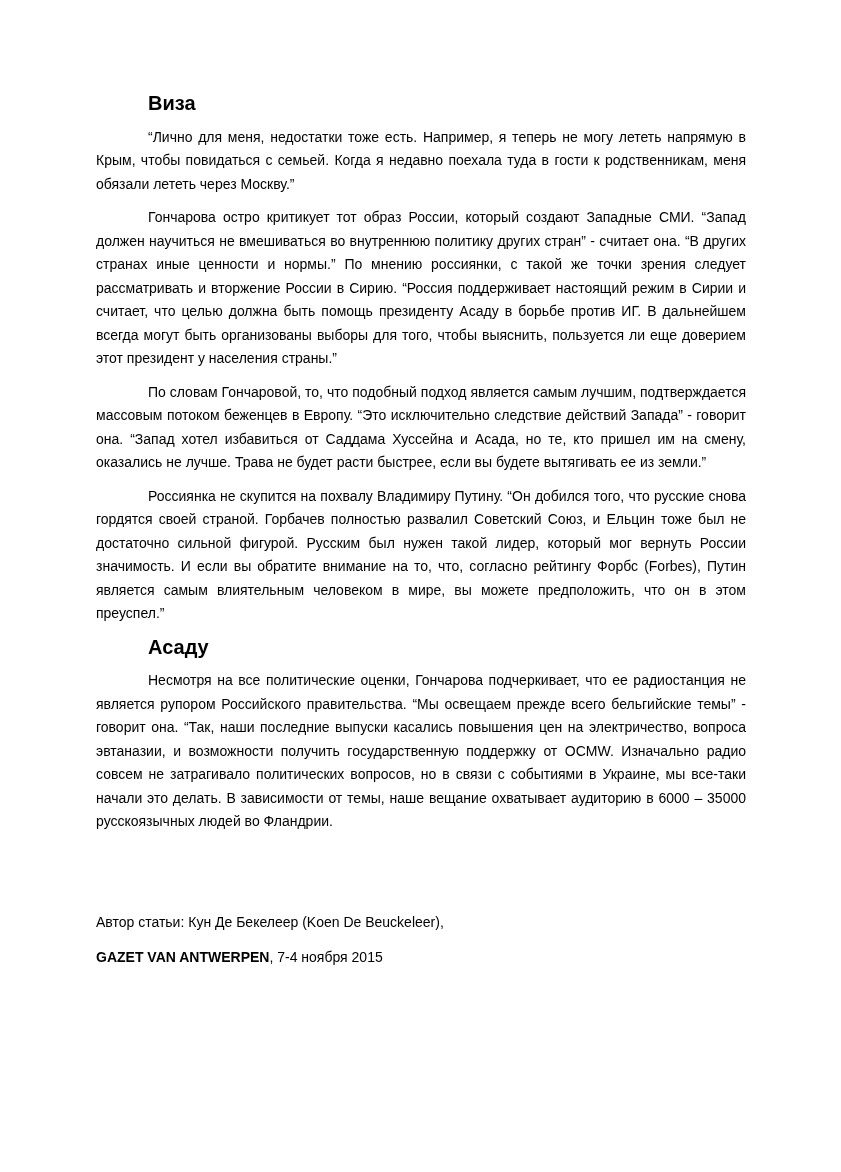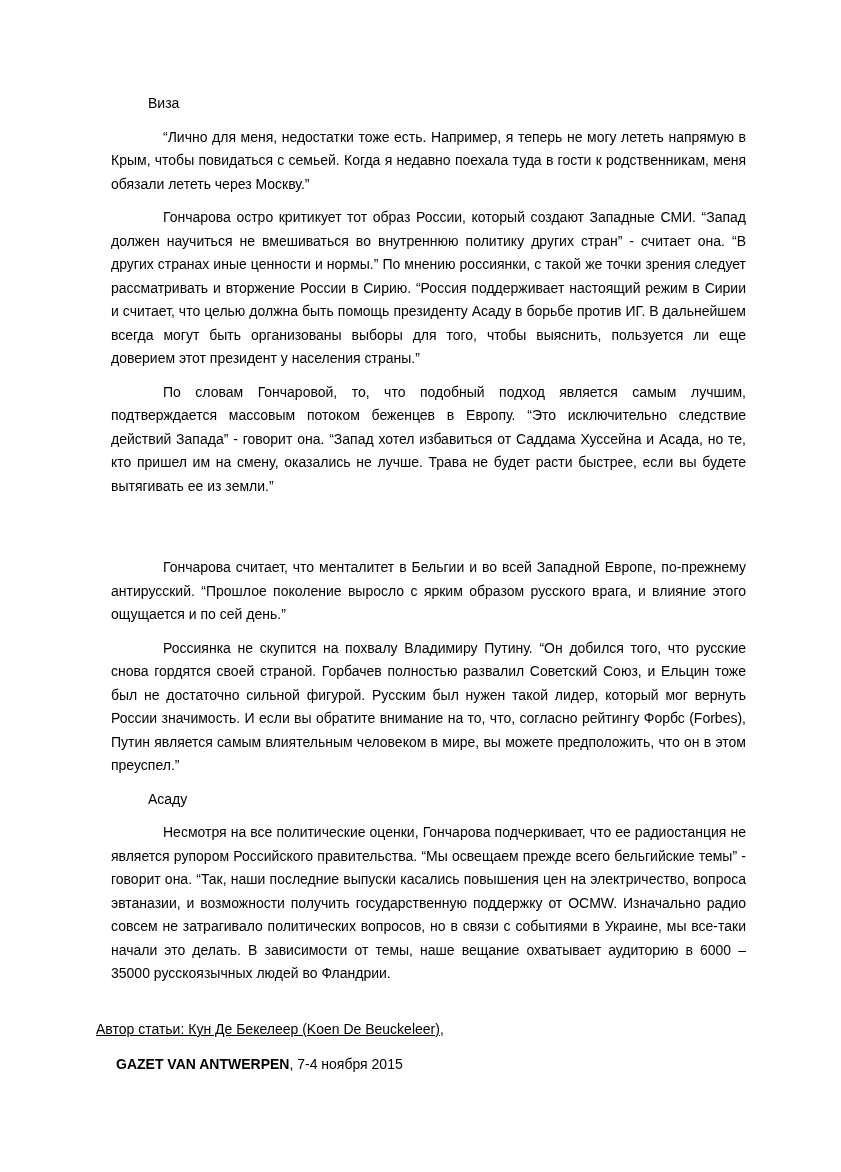--- a/index.html
+++ b/index.html
@@ -16,61 +16,58 @@
     background: #ffffff;
     box-sizing: border-box;
     padding: 92px 95px 40px 96px;
     font-family: "Liberation Sans", "DejaVu Sans", sans-serif;
     font-size: 14px;
     line-height: 23.5px;
     color: #000000;
     overflow: hidden;
   }
   .heading {
-    font-size: 14px;
-    font-weight: normal;
+    font-size: 20px;
+    font-weight: bold;
     margin: 0 0 10px 52px;
     line-height: 23.5px;
   }
   .para {
-    margin: 0 0 10px 15px;
+    margin: 0 0 10px 0;
     text-align: justify;
     text-indent: 52px;
   }
   .para.gap-before {
     margin-top: 58px;
   }
   .footer-line {
     margin: 0 0 12px 0;
     text-align: left;
     text-indent: 0;
   }
   .footer-line.author {
-    margin-top: 32px;
-    text-decoration: underline;
+    margin-top: 77px;
   }
   .bold {
     font-weight: bold;
-    margin-left: 20px;
   }
 </style>
 </head>
 <body>
 
 <div class="page">
 
   <h2 class="heading">Виза</h2>
 
   <p class="para">“Лично для меня, недостатки тоже есть. Например, я теперь не могу лететь напрямую в Крым, чтобы повидаться с семьей. Когда я недавно поехала туда в гости к родственникам, меня обязали лететь через Москву.”</p>
 
   <p class="para">Гончарова остро критикует тот образ России, который создают Западные СМИ. “Запад должен научиться не вмешиваться во внутреннюю политику других стран” - считает она. “В других странах иные ценности и нормы.” По мнению россиянки, с такой же точки зрения следует рассматривать  и вторжение России в Сирию.  “Россия поддерживает настоящий режим в Сирии и считает, что  целью должна быть помощь президенту Асаду в борьбе против ИГ. В дальнейшем всегда могут быть организованы выборы для того, чтобы выяснить, пользуется ли еще доверием этот президент у населения страны.”</p>
 
   <p class="para">По словам Гончаровой, то, что подобный подход является самым лучшим, подтверждается массовым потоком беженцев в Европу. “Это исключительно следствие действий Запада” -  говорит она.  “Запад хотел избавиться от Саддама Хуссейна и Асада, но те, кто пришел им на смену, оказались не лучше. Трава не будет расти быстрее, если вы будете вытягивать ее из земли.”</p>
 
-  <p class="para gap-before">Гончарова считает, что менталитет в Бельгии и во всей Западной Европе, по-прежнему антирусский. “Прошлое поколение выросло с ярким образом русского врага, и влияние этого ощущается и по сей день.”</p>
 
   <p class="para">Россиянка не скупится на похвалу Владимиру Путину. “Он добился того, что русские снова гордятся своей страной. Горбачев полностью развалил Советский Союз, и Ельцин тоже был не достаточно сильной фигурой. Русским был нужен такой лидер, который мог вернуть России значимость. И если вы обратите внимание на то, что, согласно рейтингу Форбс (Forbes), Путин является самым влиятельным человеком в мире, вы можете предположить, что он в этом преуспел.”</p>
 
   <h2 class="heading">Асаду</h2>
 
   <p class="para">Несмотря на все  политические  оценки, Гончарова подчеркивает, что ее радиостанция не является рупором Российского правительства. “Мы освещаем  прежде всего бельгийские темы” - говорит она. “Так, наши последние выпуски касались повышения цен на электричество, вопроса эвтаназии, и  возможности получить государственную поддержку от OCMW. Изначально радио совсем не затрагивало  политических вопросов, но в связи с событиями в Украине, мы все-таки начали это делать. В зависимости от темы, наше вещание охватывает аудиторию в  6000 – 35000 русскоязычных людей во Фландрии.</p>
 
   <p class="footer-line author">Автор статьи: Кун Де Бекелеер (Koen De Beuckeleer),</p>
 
   <p class="footer-line"><span class="bold">GAZET VAN ANTWERPEN</span><span>, 7-4 ноября 2015</span></p>

